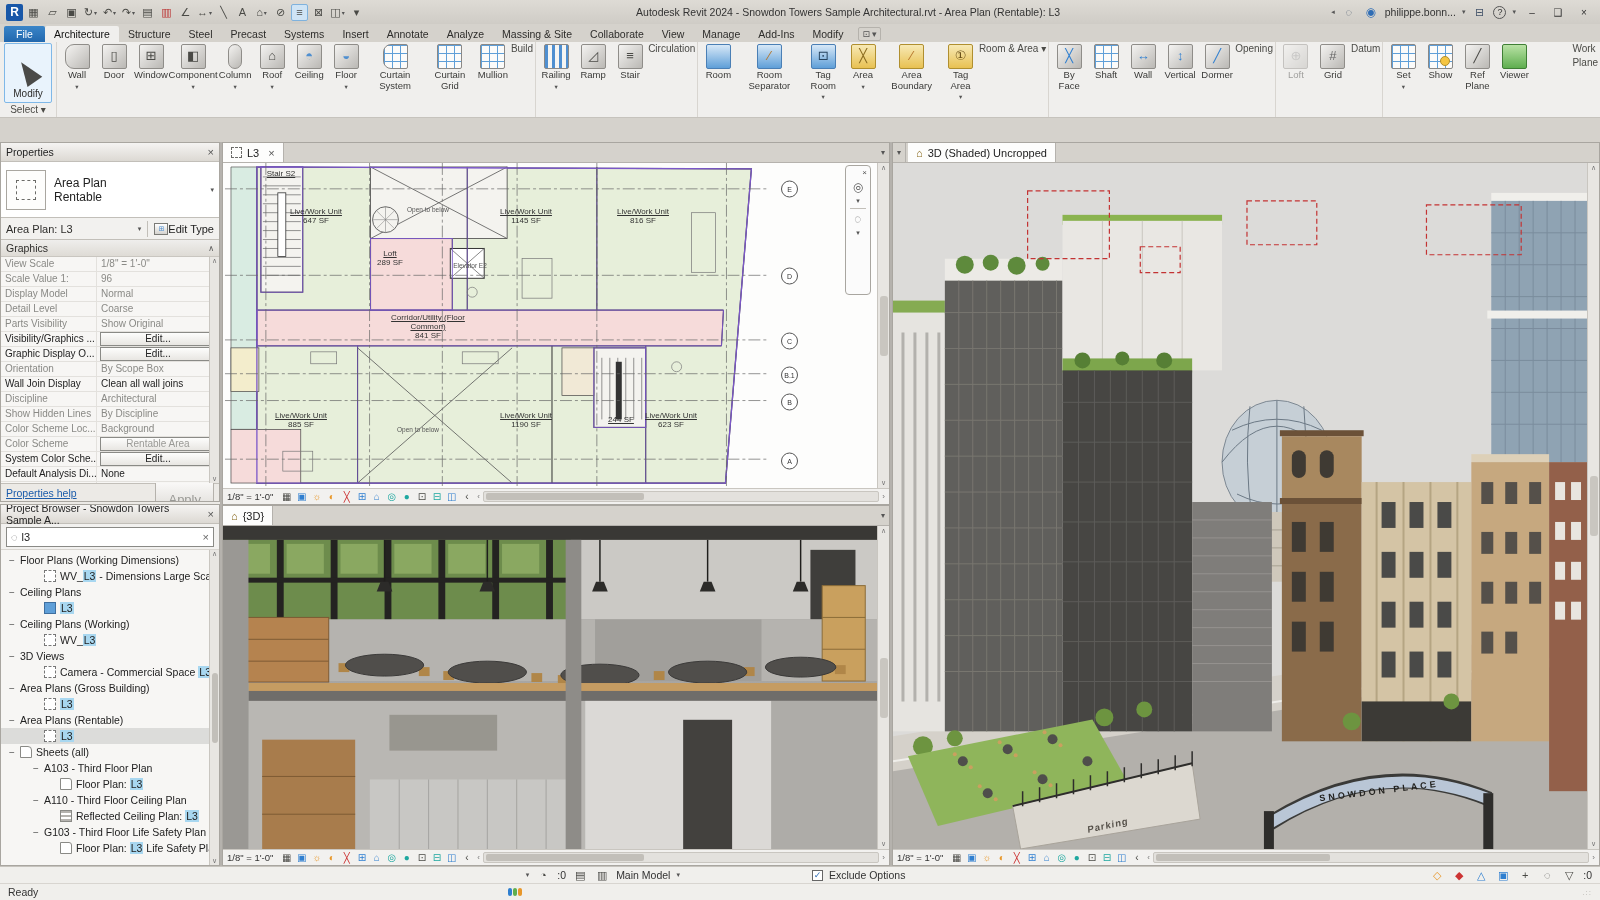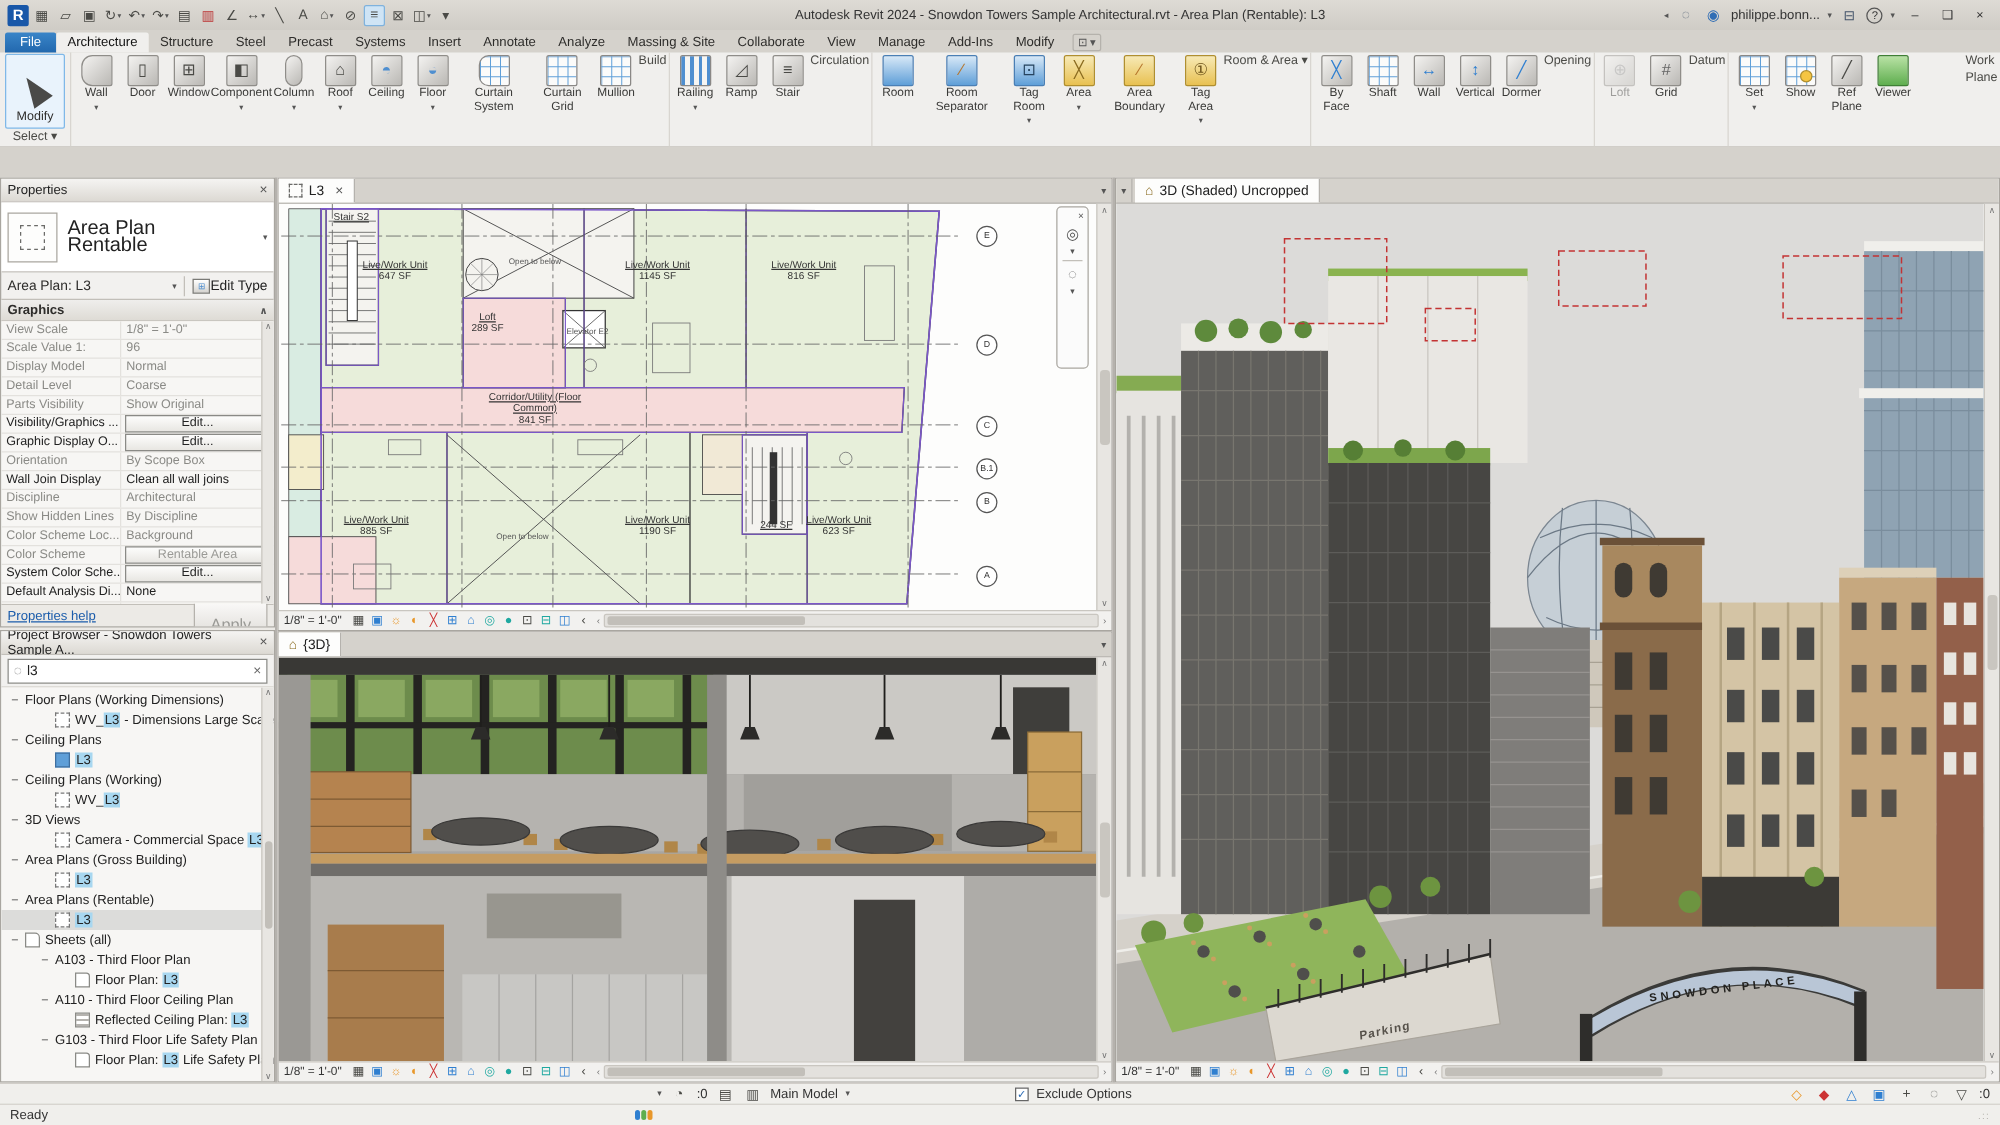--- a/index.html
+++ b/index.html
@@ -66,26 +66,26 @@
   
   .dock{width:220px;display:flex;flex-direction:column;background:#eceae6}
   .palette{border:1px solid #a9a6a0;background:#f2f1ef;display:flex;flex-direction:column;overflow:hidden}
   .pal-props{height:360px}
   .pal-brow{flex:1;margin-top:2px}
   .pal-head{height:19px;background:linear-gradient(#f5f4f2,#dcd9d3);display:flex;align-items:center;padding:0 5px;font-size:10.5px;color:#222;border-bottom:1px solid #c2bfb9}
   .pal-head .x{margin-left:auto;color:#555;font-size:11px}
   .typebox{height:56px;background:#fff;border-bottom:1px solid #c2bfb9;display:flex;align-items:center;padding:3px 5px;gap:8px}
   .type-ico{width:40px;height:40px;border:1px solid #a9a6a0;background:#fdfdfc;display:flex;align-items:center;justify-content:center}
   .type-ico .dash{width:20px;height:20px;border:1.5px dashed #6b6b68}
-  .type-text{flex:1;font-size:16px;line-height:14px;color:#222}
+  .type-text{flex:1;font-size:12px;line-height:14px;color:#222}
   .instrow{height:22px;display:flex;align-items:center;padding:0 5px;gap:4px;border-bottom:1px solid #c2bfb9;font-size:11px}
   .instrow .sep{width:1px;height:16px;background:#c2bfb9;margin:0 2px}
   .edit-type{display:flex;align-items:center;gap:0;font-size:11px;color:#222}
   .et-ico{width:14px;height:12px;border:1px solid #7a7a76;background:linear-gradient(#fff,#d5d3cf);font-size:7px;display:flex;align-items:center;justify-content:center;color:#4f8fd0}
-  .sect-head{height:17px;background:linear-gradient(#efeeec,#dedbd5);display:flex;align-items:center;padding:0 5px;font-weight:bold;font-size:10.5px;border-bottom:1px solid #c9c6c0}
+  .sect-head{height:17px;background:linear-gradient(#efeeec,#dedbd5);display:flex;align-items:center;padding:0 5px;font-weight:normal;font-size:10.5px;border-bottom:1px solid #c9c6c0}
   .sect-head .ar{margin-left:auto;font-size:8px;color:#555}
   .prows{flex:1;overflow:hidden;position:relative;background:#f7f6f4;display:flex;flex-direction:column}
   .prow{height:15px;display:flex;border-bottom:1px solid #e3e1dd;flex:none}
   .plb{width:96px;padding:1px 4px;border-right:1px solid #e3e1dd;white-space:nowrap;overflow:hidden;font-size:10px;color:#222}
   .pval{flex:1;padding:1px 4px;font-size:10px;color:#222;white-space:nowrap;overflow:hidden}
   .prow.ro .plb,.prow.ro .pval{color:#8a8a86}
   .prow.btn .pval{border:1px solid #8a8a86;background:linear-gradient(#fdfdfc,#e8e6e2);text-align:center;margin:0 3px;padding:0;line-height:12px;color:#222}
   .prow.btn.ro .pval{color:#9a9a96}
   .pscroll{position:absolute;right:0;top:0;bottom:0;width:10px;background:#e8e6e2;border-left:1px solid #c9c6c0;display:flex;flex-direction:column;justify-content:space-between;align-items:center;font-size:7px;color:#777}
   .pal-foot{height:18px;display:flex;align-items:center;padding:0 5px;background:#eceae6;border-top:1px solid #c2bfb9}

